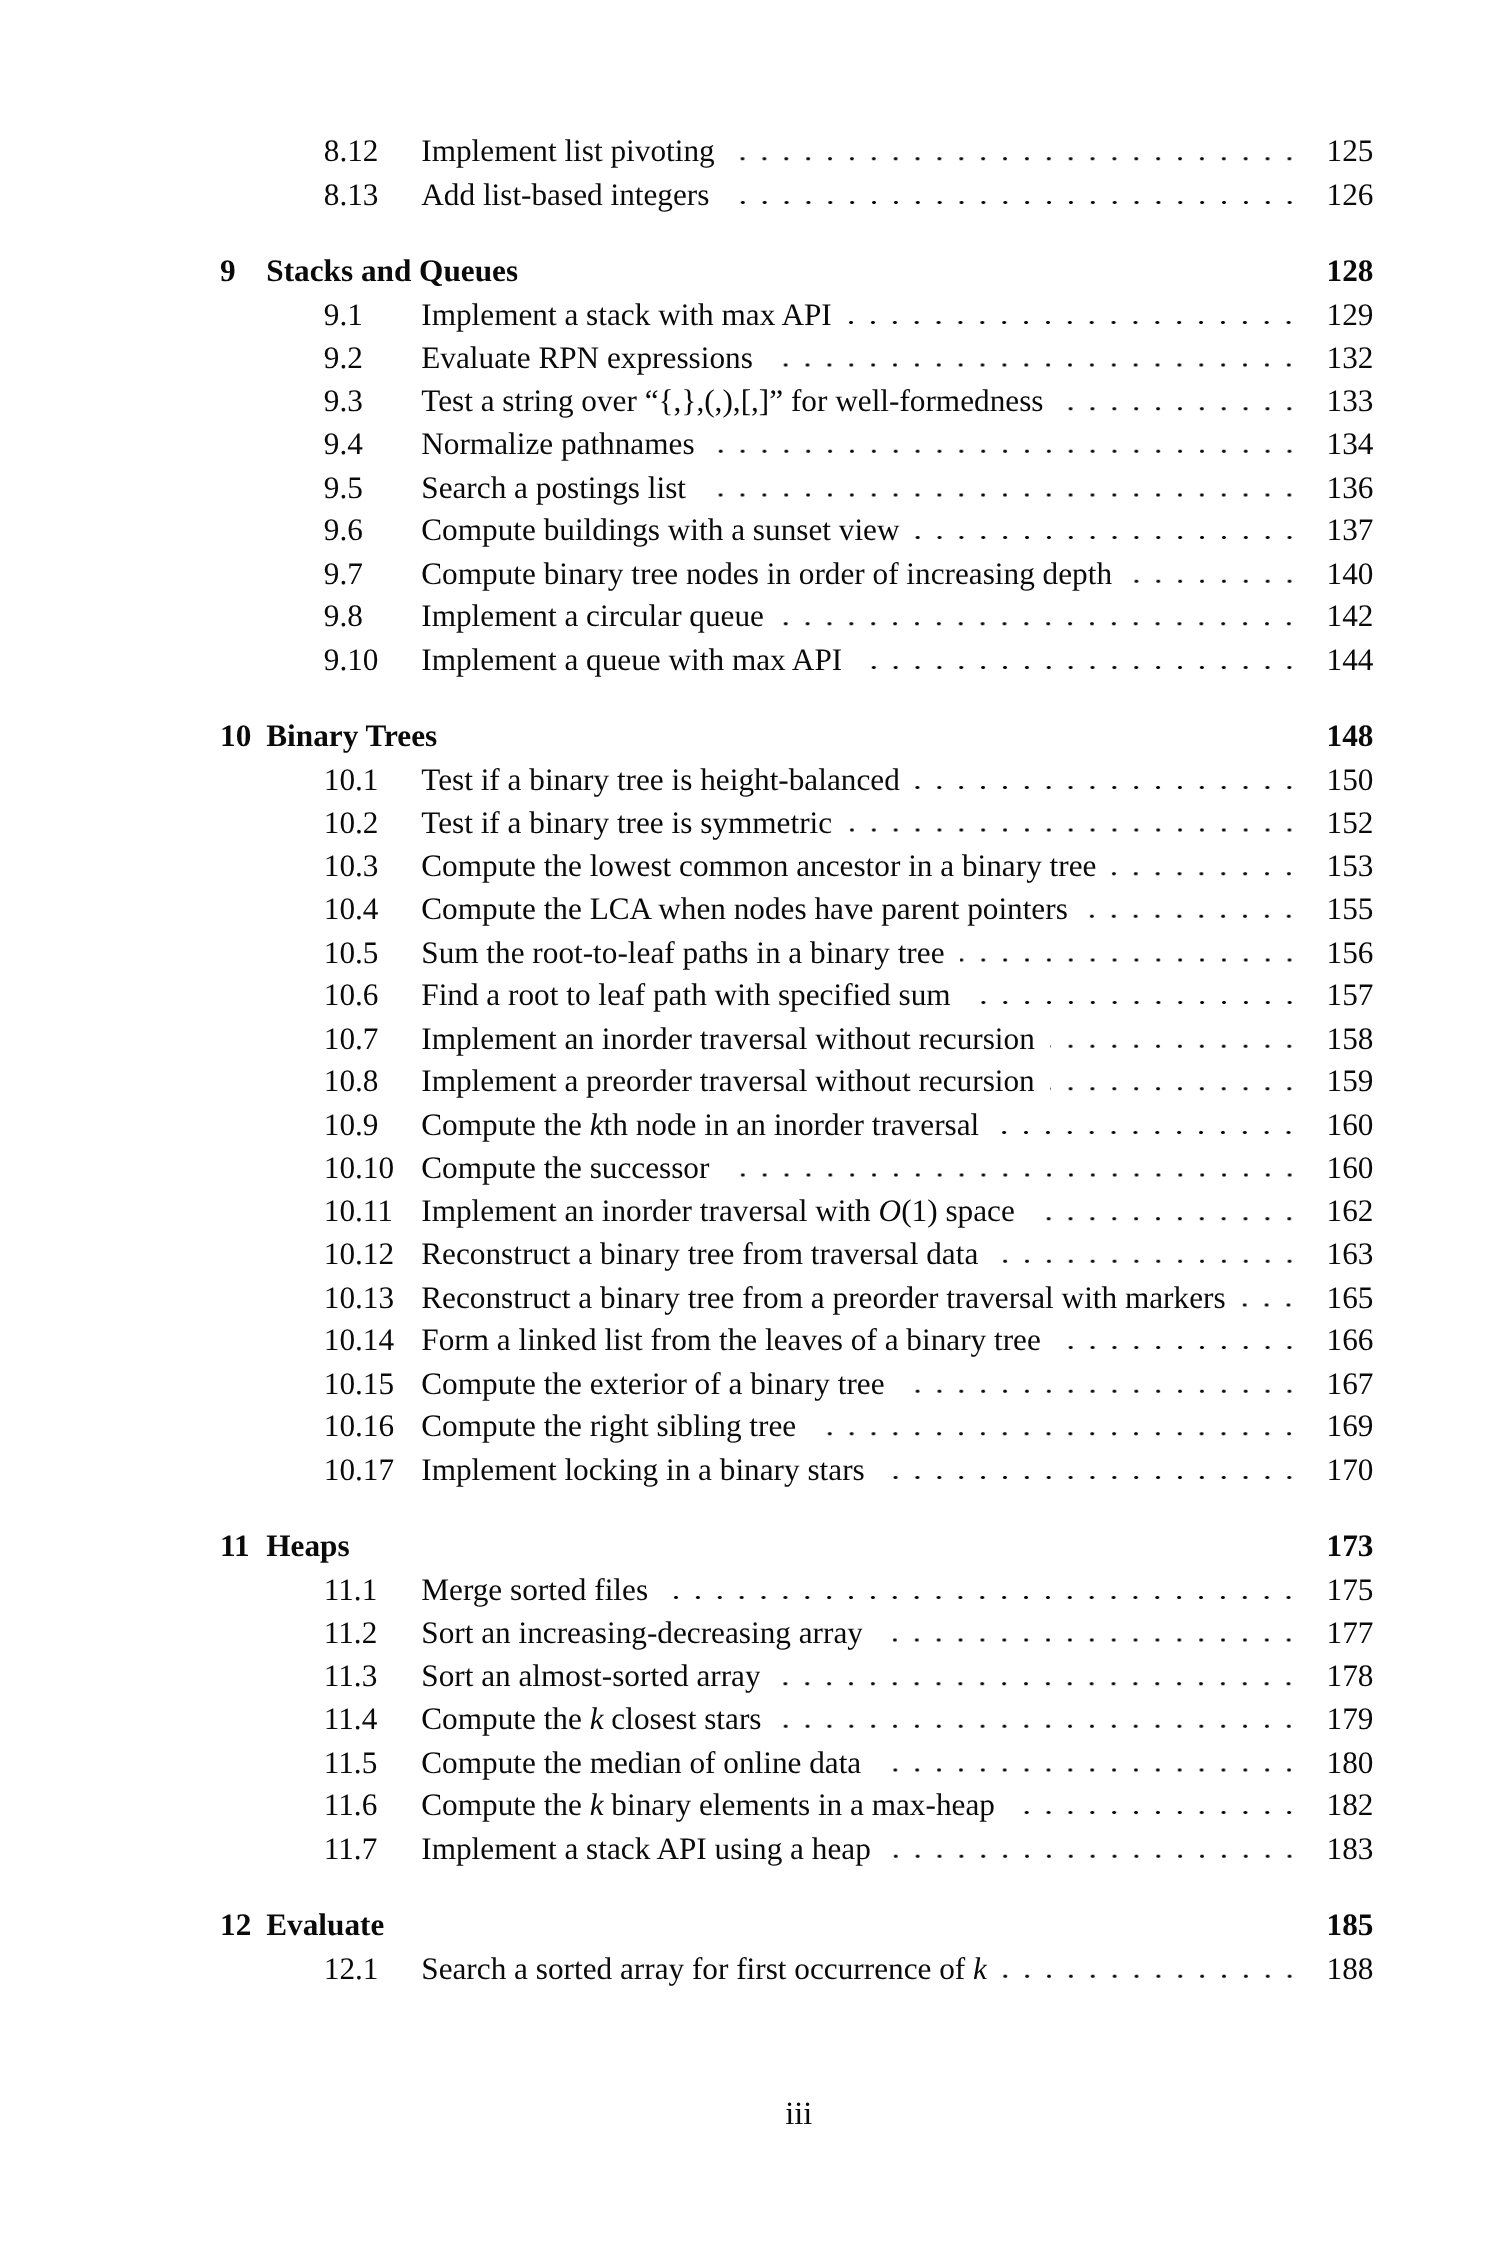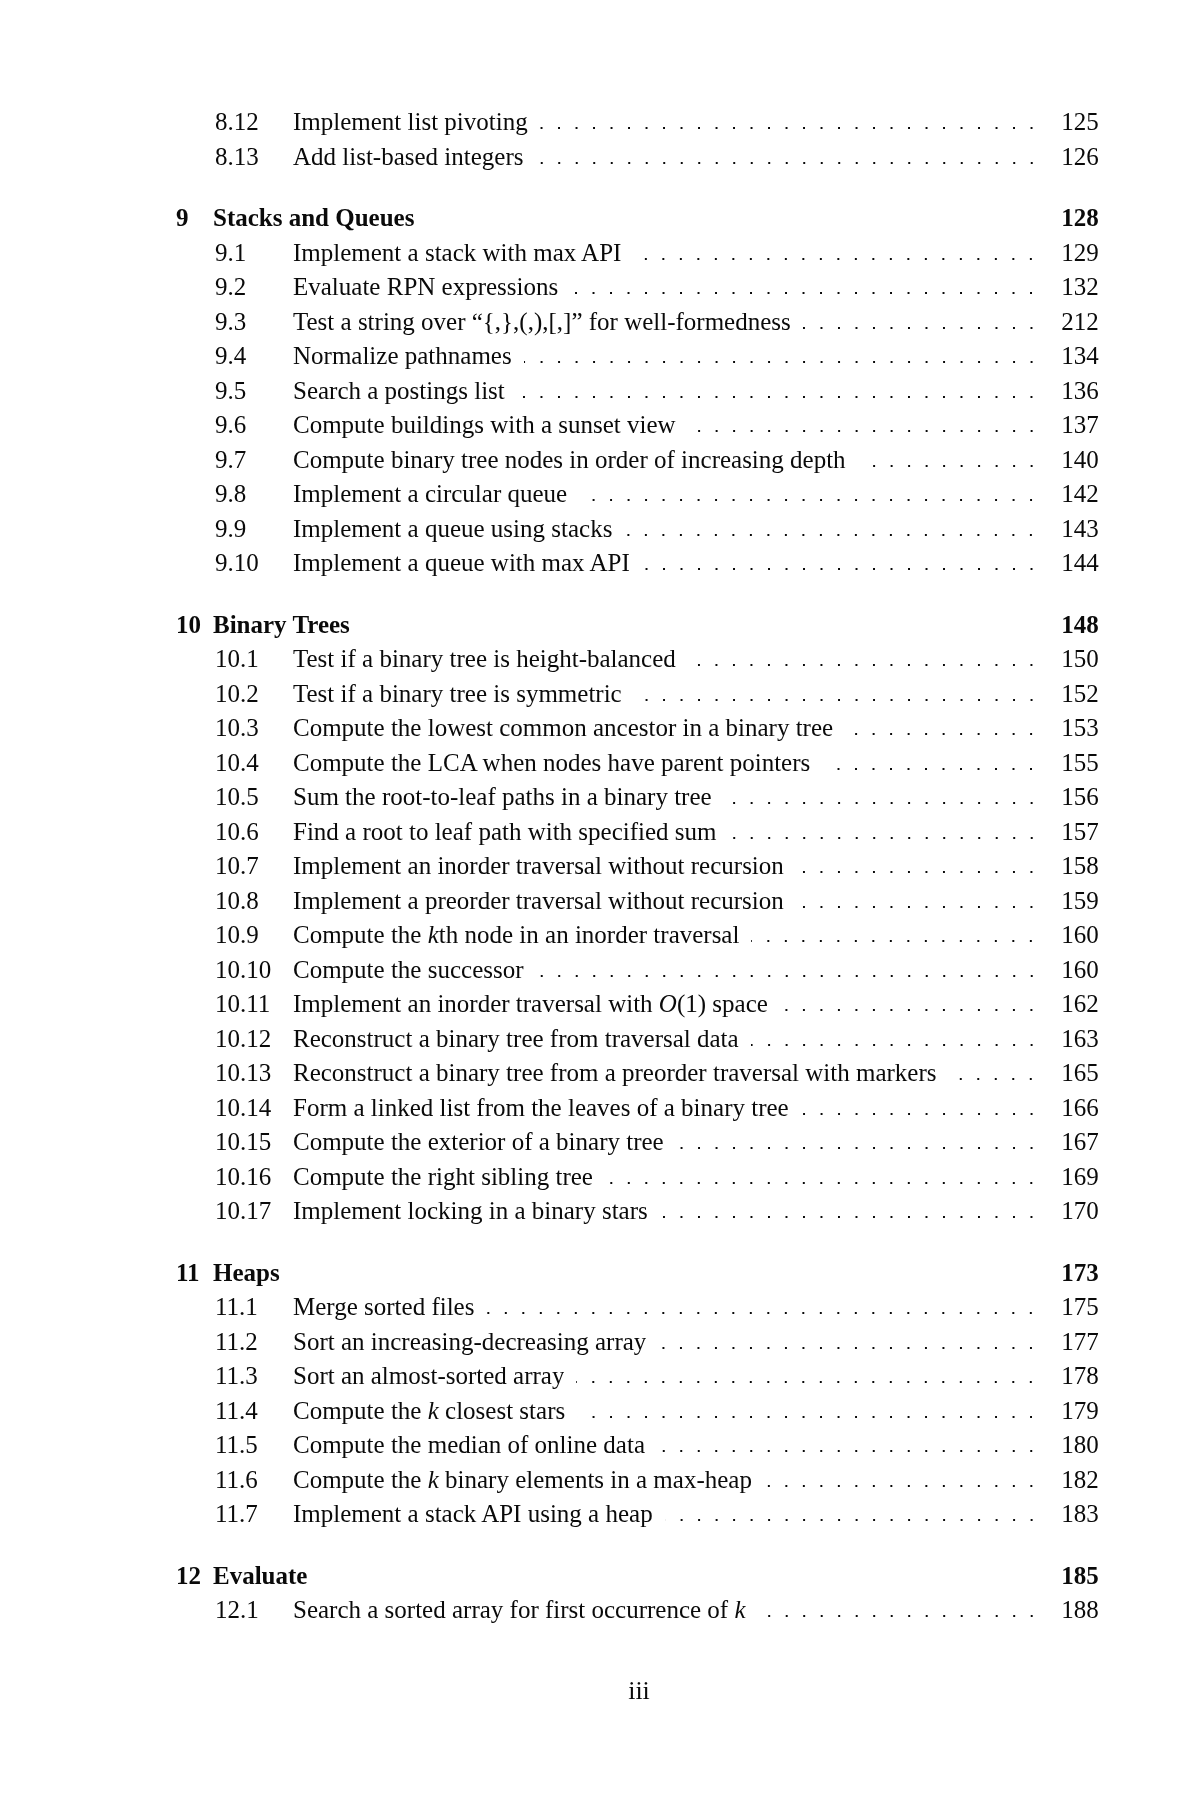--- a/index.html
+++ b/index.html
@@ -30,20 +30,21 @@
     white-space: nowrap;
   }
   .row .num {
     flex: 0 0 auto;
   }
   .item {
     padding-left: 39px;
   }
   .item .num {
     width: 78px;
+    margin-left: 44px;
   }
   .chapter {
     font-weight: bold;
     margin-top: 27px;
   }
   .chapter .num {
     width: 37px;
   }
   .title {
     flex: 0 1 auto;
@@ -111,21 +112,21 @@
     <div class="row item">
       <span class="num">9.2</span>
       <span class="title"><span>Evaluate RPN expressions</span></span>
       <span class="leader"></span>
       <span class="pagenum">132</span>
     </div>
     <div class="row item">
       <span class="num">9.3</span>
       <span class="title"><span>Test a string over “{,},(,),[,]” for well-formedness</span></span>
       <span class="leader"></span>
-      <span class="pagenum">212</span>
+      <span class="pagenum">133</span>
     </div>
     <div class="row item">
       <span class="num">9.4</span>
       <span class="title"><span>Normalize pathnames</span></span>
       <span class="leader"></span>
       <span class="pagenum">134</span>
     </div>
     <div class="row item">
       <span class="num">9.5</span>
       <span class="title"><span>Search a postings list</span></span>
@@ -142,26 +143,20 @@
       <span class="num">9.7</span>
       <span class="title"><span>Compute binary tree nodes in order of increasing depth</span></span>
       <span class="leader"></span>
       <span class="pagenum">140</span>
     </div>
     <div class="row item">
       <span class="num">9.8</span>
       <span class="title"><span>Implement a circular queue</span></span>
       <span class="leader"></span>
       <span class="pagenum">142</span>
-    </div>
-    <div class="row item">
-      <span class="num">9.9</span>
-      <span class="title"><span>Implement a queue using stacks</span></span>
-      <span class="leader"></span>
-      <span class="pagenum">143</span>
     </div>
     <div class="row item">
       <span class="num">9.10</span>
       <span class="title"><span>Implement a queue with max API</span></span>
       <span class="leader"></span>
       <span class="pagenum">144</span>
     </div>
     <div class="row chapter">
       <span class="num">10</span>
       <span class="title"><span>Binary Trees</span></span>

